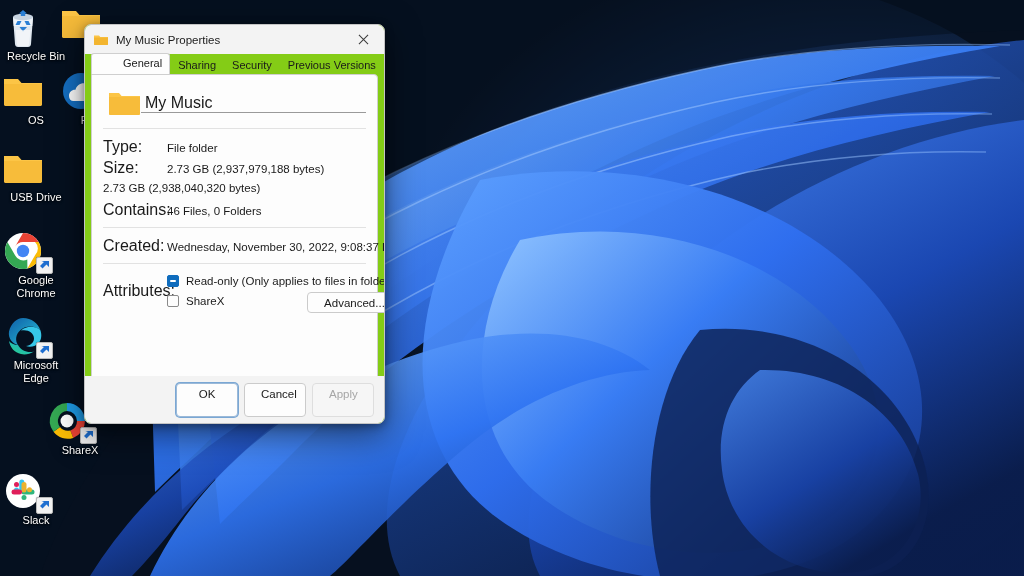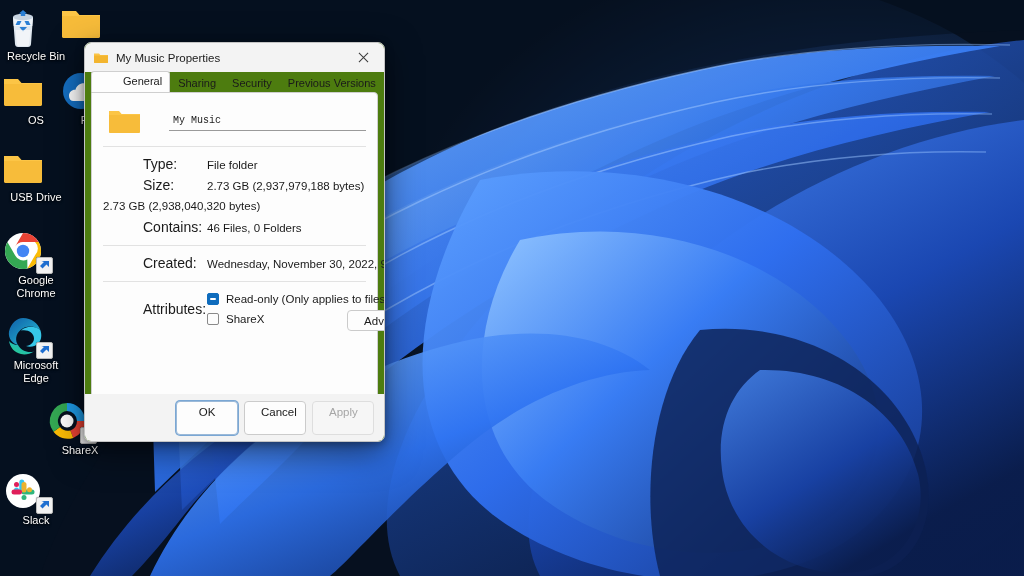--- a/index.html
+++ b/index.html
@@ -67,23 +67,23 @@
     position: absolute;
     left: 3px; top: 3px;
     width: 9px; height: 9px;
     background: #1f6fd0;
     clip-path: polygon(100% 0, 100% 68%, 72% 40%, 28% 84%, 0 56%, 44% 12%, 16% 0);
   }
 
   
   #dialog {
     position: absolute;
-    left: 84px; top: 42px;
+    left: 84px; top: 24px;
     width: 299px; height: 398px;
-    background: #4d7c0f;
+    background: #84cc16;
     border: 1px solid #c4c4c4;
     border-radius: 7px;
     box-shadow: 0 10px 34px rgba(0,0,0,0.52), 0 2px 8px rgba(0,0,0,0.34);
     font-size: 11.5px;
     color: #1a1a1a;
     overflow: hidden;
   }
 
   #titlebar {
     position: relative;
@@ -155,27 +155,26 @@
   
   .namerow {
     display: flex;
     align-items: center;
     height: 34px;
     margin-bottom: 8px;
   }
   .namerow .folderbig { width: 33px; height: 28px; margin-left: 5px; flex: 0 0 auto; }
   .namerow .folderbig svg { display: block; }
   .nameinput {
-    margin-left: 28px;
     flex: 1 1 auto;
     border: none;
     border-bottom: 1px solid #9a9a9a;
     background: #fdfdfd;
-    font-family: Liberation Mono, monospace;
-    font-size: 10px;
+    font-family: Liberation Sans, sans-serif;
+    font-size: 16px;
     color: #1a1a1a;
     padding: 3px 4px;
     outline: none;
     height: 19px;
     box-sizing: border-box;
   }
 
   .hr {
     height: 1px;
     background: #e2e2e2;
@@ -185,22 +184,21 @@
   .prow {
     display: flex;
     align-items: baseline;
     height: 21px;
     line-height: 21px;
   }
   .plabel {
     width: 64px;
     flex: 0 0 64px;
     color: #1a1a1a;
-    font-size: 14px;
-    margin-left: 40px;
+    font-size: 16px;
   }
   .pvalue {
     color: #1a1a1a;
     font-size: 11.5px;
     white-space: nowrap;
   }
 
   
   .attrrow {
     display: flex;

